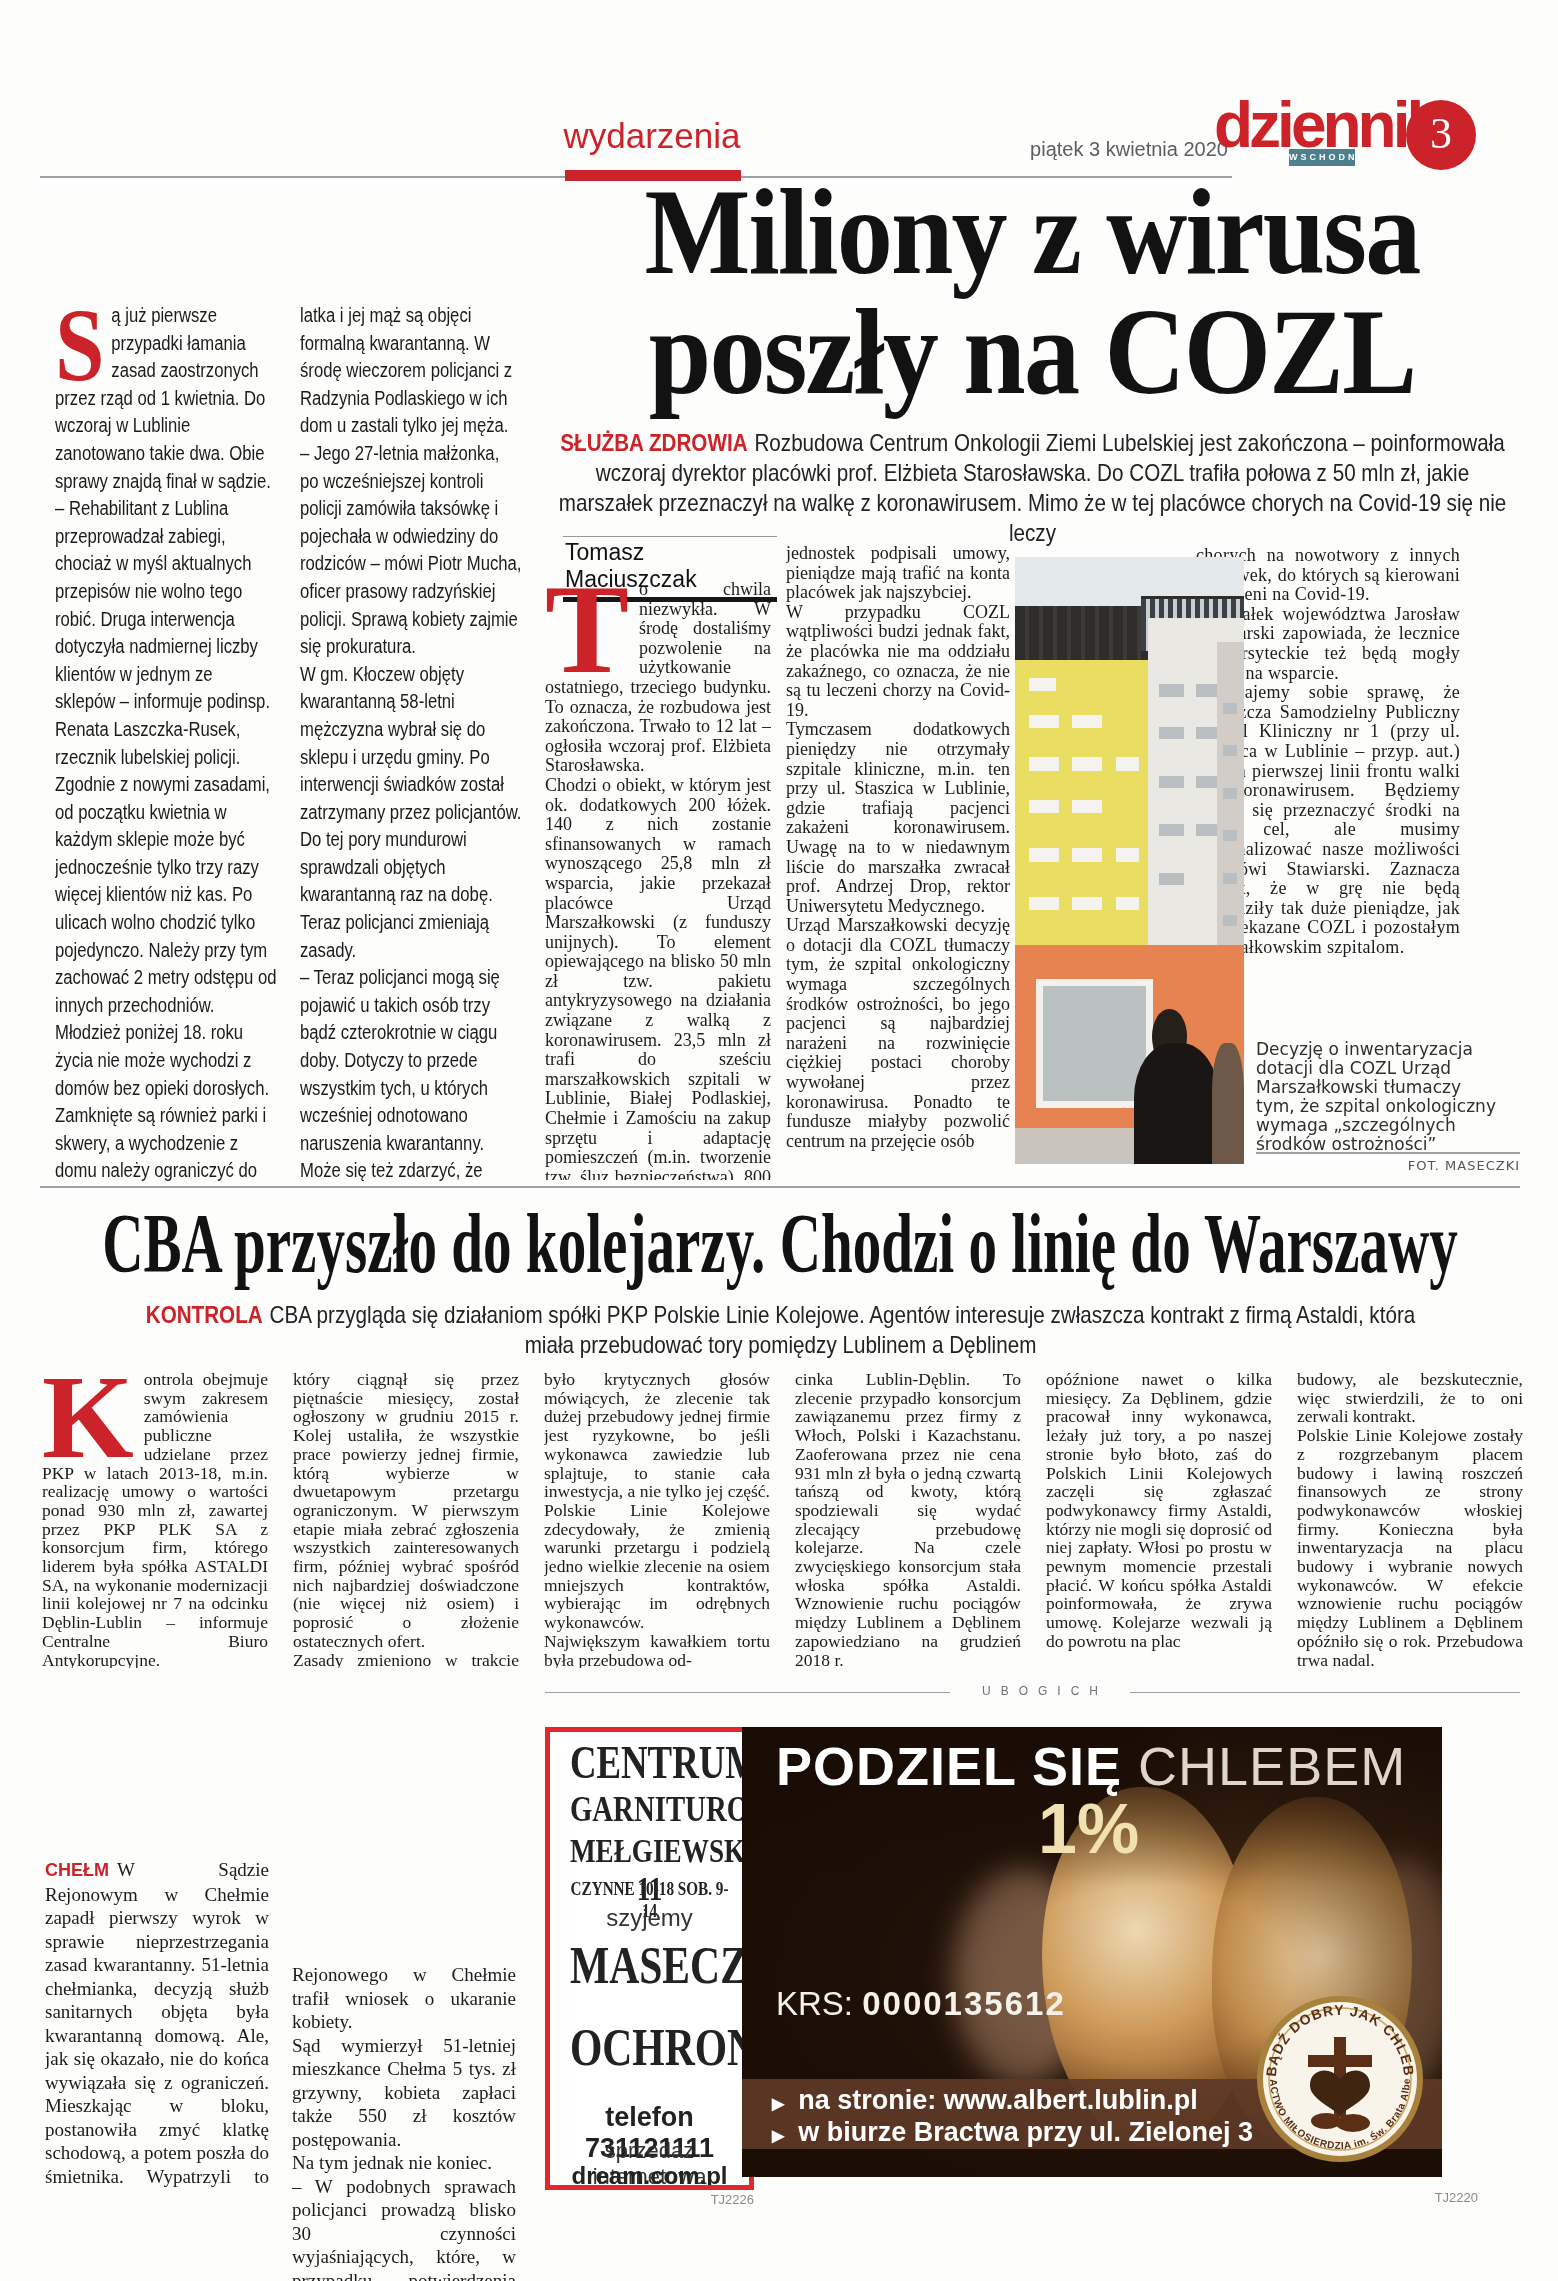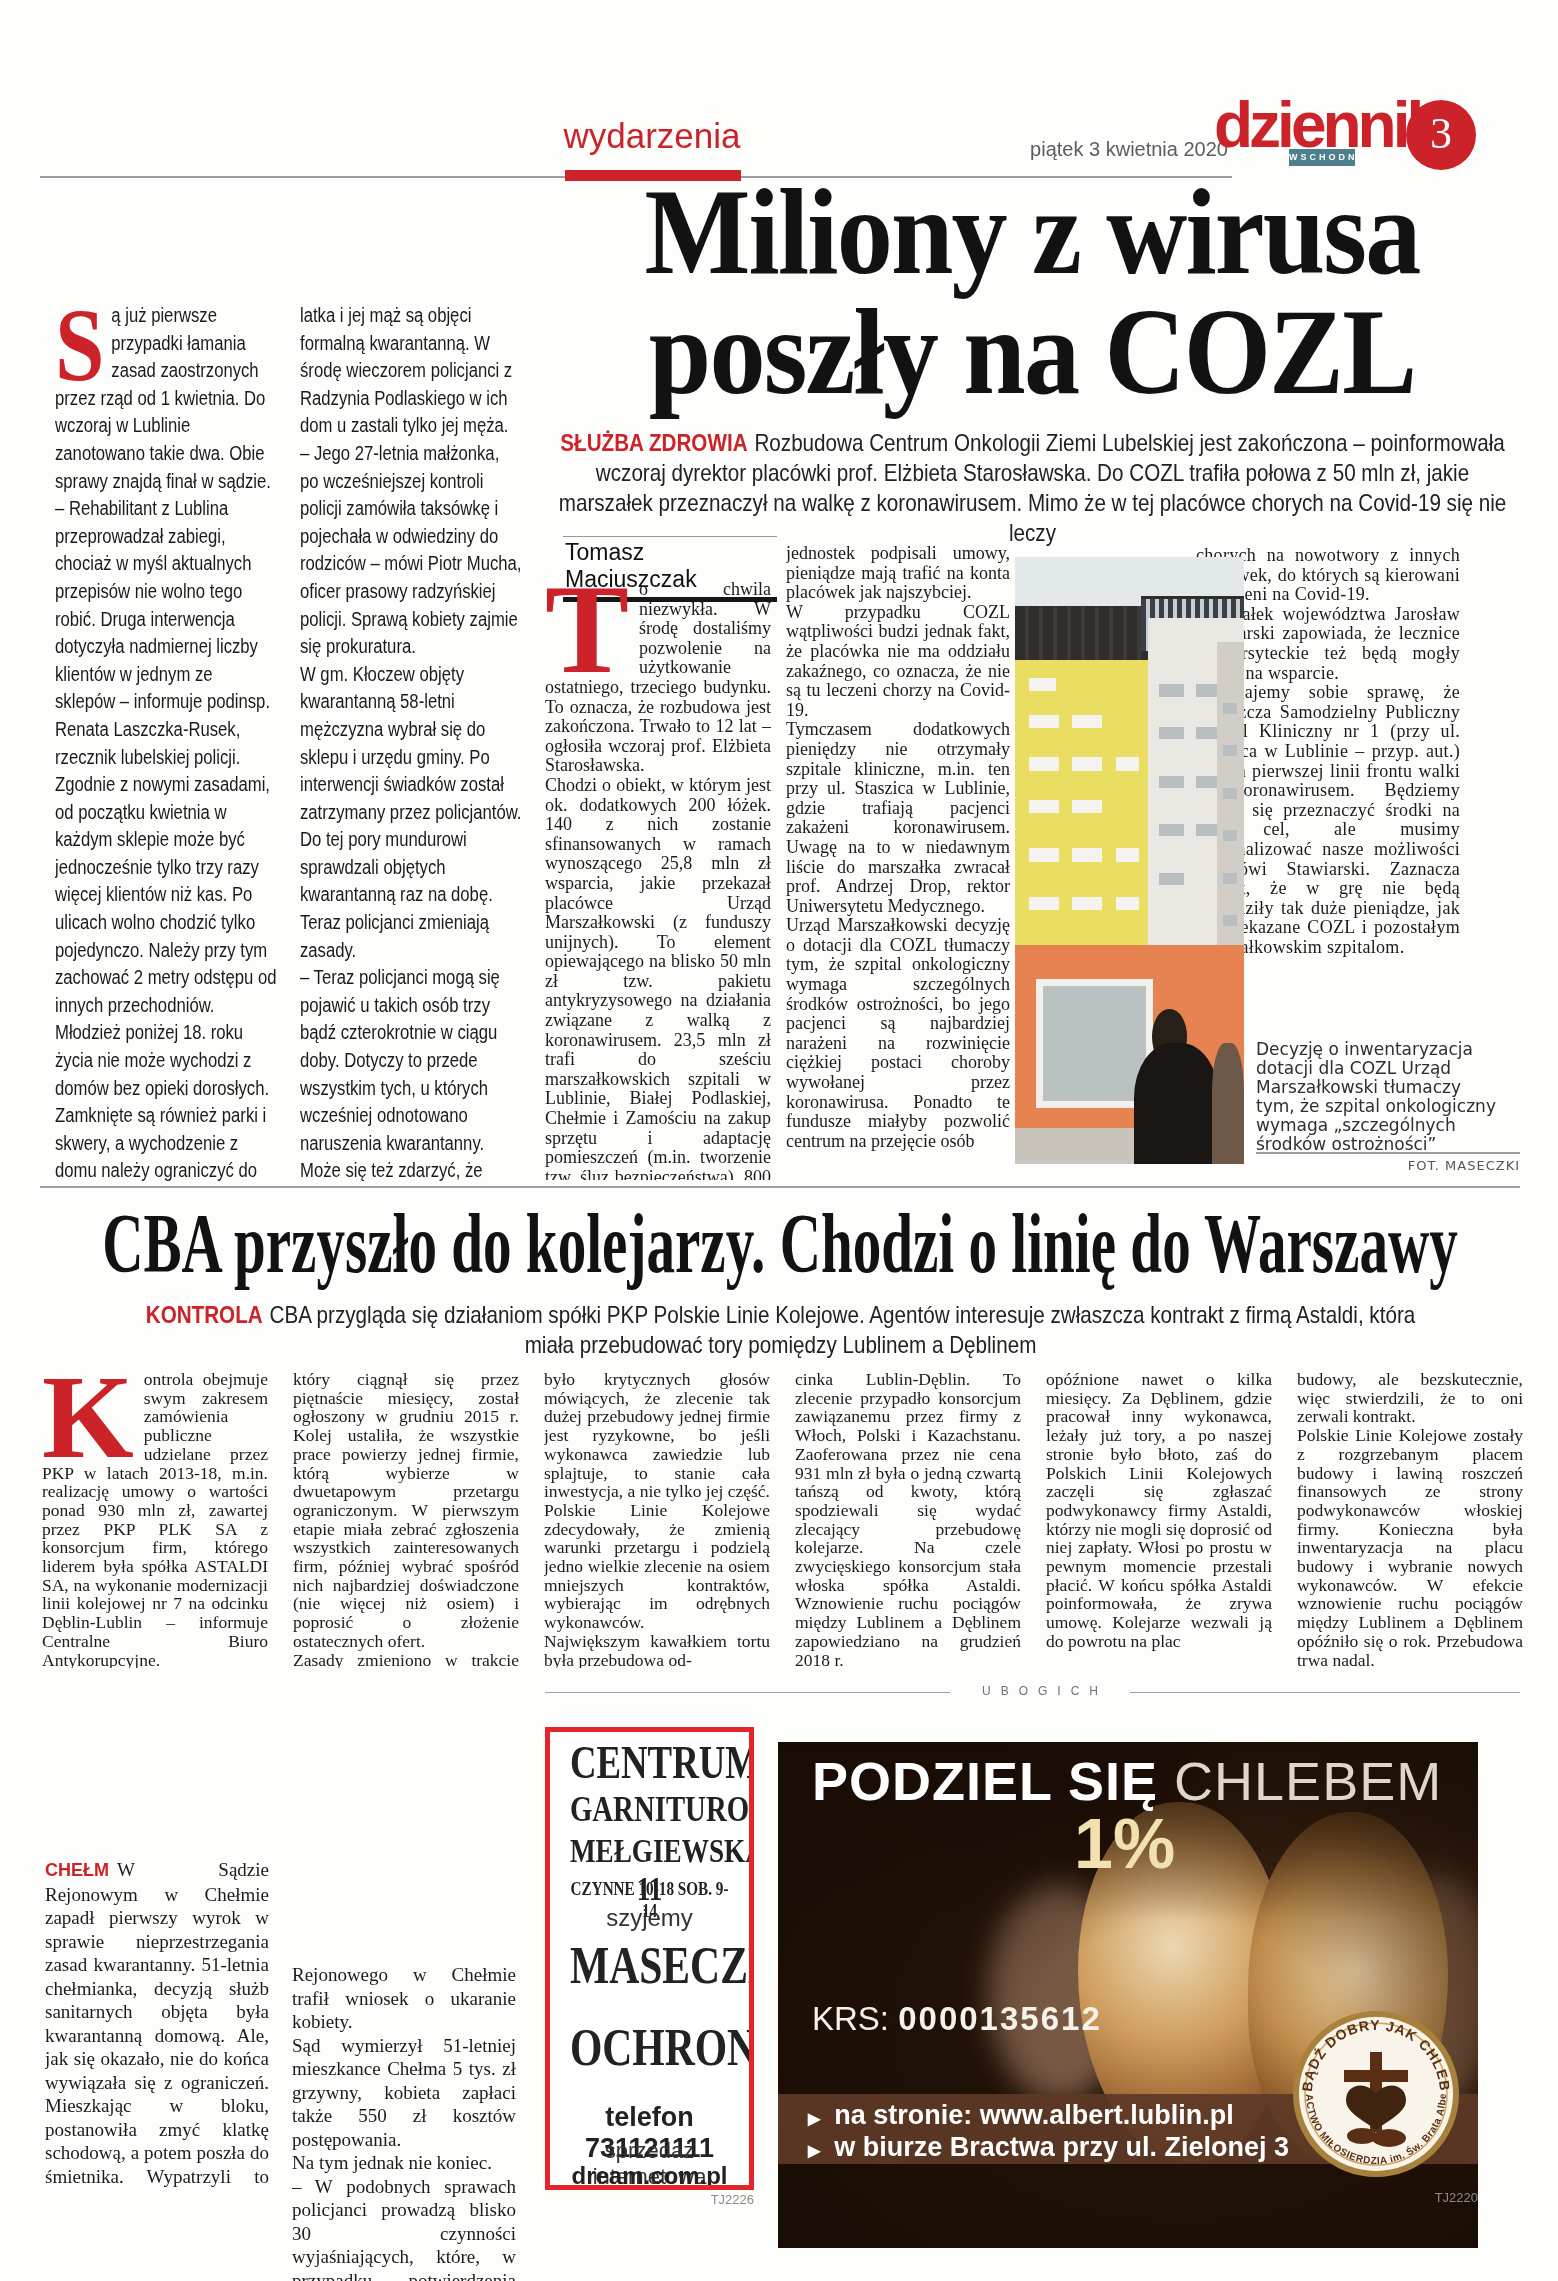--- a/index.html
+++ b/index.html
@@ -188,21 +188,21 @@
     <div class="suit-line suit-serif" style="top:146px;font-size:19px;">CZYNNE 10-18   SOB. 9-14</div>
     <div class="suit-line" style="top:172px;font-size:24px;color:#333;">szyjemy</div>
     <div class="suit-line suit-serif" style="top:204px;font-size:52px;">MASECZKI</div>
     <div class="suit-line suit-serif" style="top:286px;font-size:52px;">OCHRONNE</div>
     <div class="suit-line" style="top:370px;font-size:27px;font-weight:bold;">telefon 731121111</div>
     <div class="suit-line" style="top:406px;font-size:22px;color:#333;">sprzedaż internetowa</div>
     <div class="suit-line" style="top:430px;font-size:24px;font-weight:bold;">dream.com.pl</div>
   </div>
   <div class="abs adcode" style="left:545px;top:2192px;width:209px;">TJ2226</div>
 
-  <div id="bread-ad" class="abs" style="left:778px;top:1727px;width:700px;height:506px;margin-top:15px;">
+  <div id="bread-ad" class="abs" style="left:742px;top:1727px;width:700px;height:450px;">
     <div class="blob" style="left:420px;top:-40px;width:420px;height:260px;background:#5a3a20;filter:blur(30px);opacity:.5;border-radius:0;"></div>
     <div class="blob" style="left:210px;top:140px;width:140px;height:220px;background:#8d6a52;filter:blur(14px);opacity:.8;"></div>
     <div class="blob" style="left:600px;top:130px;width:120px;height:240px;background:#9c7154;filter:blur(14px);opacity:.8;"></div>
     <div class="blob" style="left:300px;top:60px;width:210px;height:360px;background:radial-gradient(circle at 45% 40%,#ecd8b2 0%,#cf9c5c 40%,#8f5a28 75%,#502c0e 100%);border-radius:48% 52% 45% 55%;"></div>
     <div class="blob" style="left:470px;top:70px;width:200px;height:350px;background:radial-gradient(circle at 55% 45%,#e2c79c 0%,#c08c4c 45%,#7c4a1e 78%,#44230a 100%);border-radius:52% 48% 55% 45%;"></div>
     <div class="abs" style="left:0;top:0;width:100%;height:100%;background:radial-gradient(ellipse at 58% 55%, rgba(0,0,0,0) 25%, rgba(24,12,4,.78) 80%),linear-gradient(rgba(20,9,3,.55), rgba(20,9,3,0) 35%);"></div>
 
     <div class="abs" style="left:34px;top:8px;font-size:54px;font-weight:bold;letter-spacing:1px;white-space:nowrap;">
       <span>PODZIEL SIĘ</span> <span style="font-weight:normal;color:#ded7c9;">CHLEBEM</span>
     </div>

